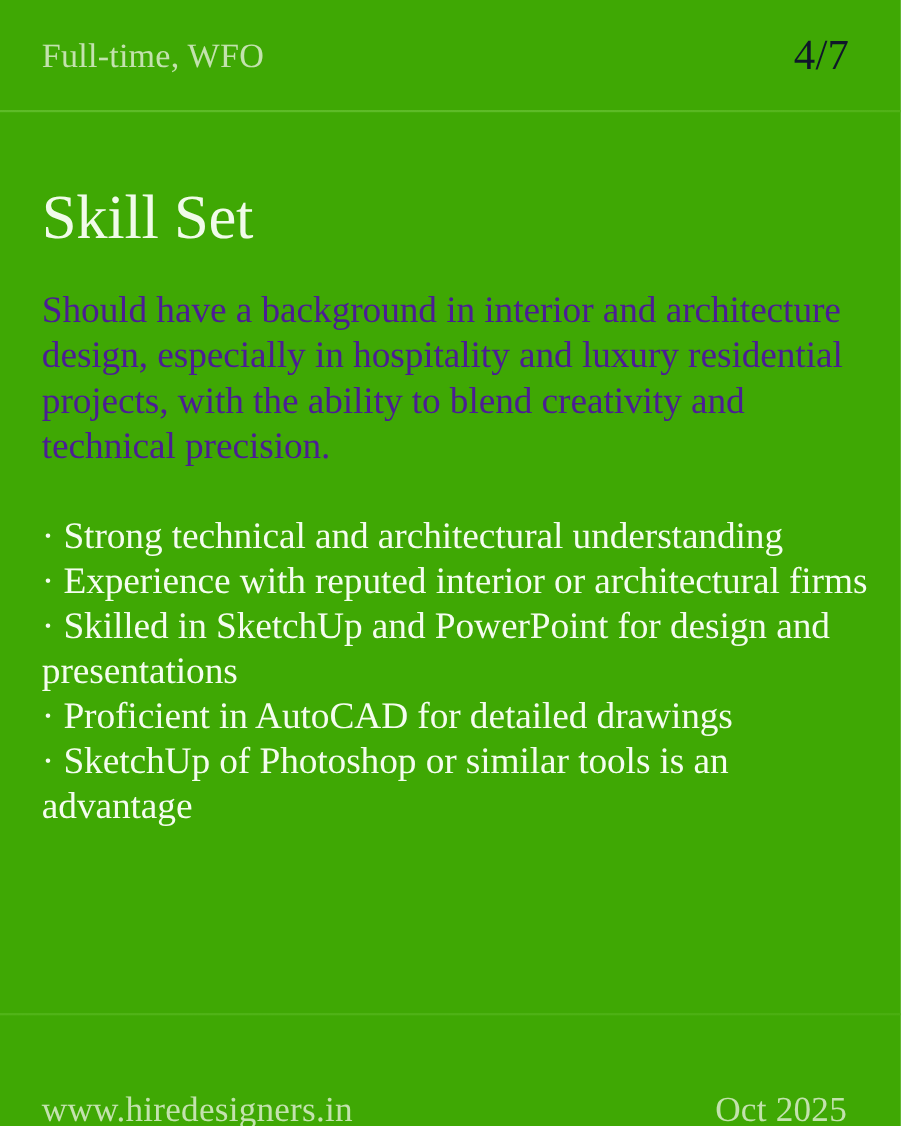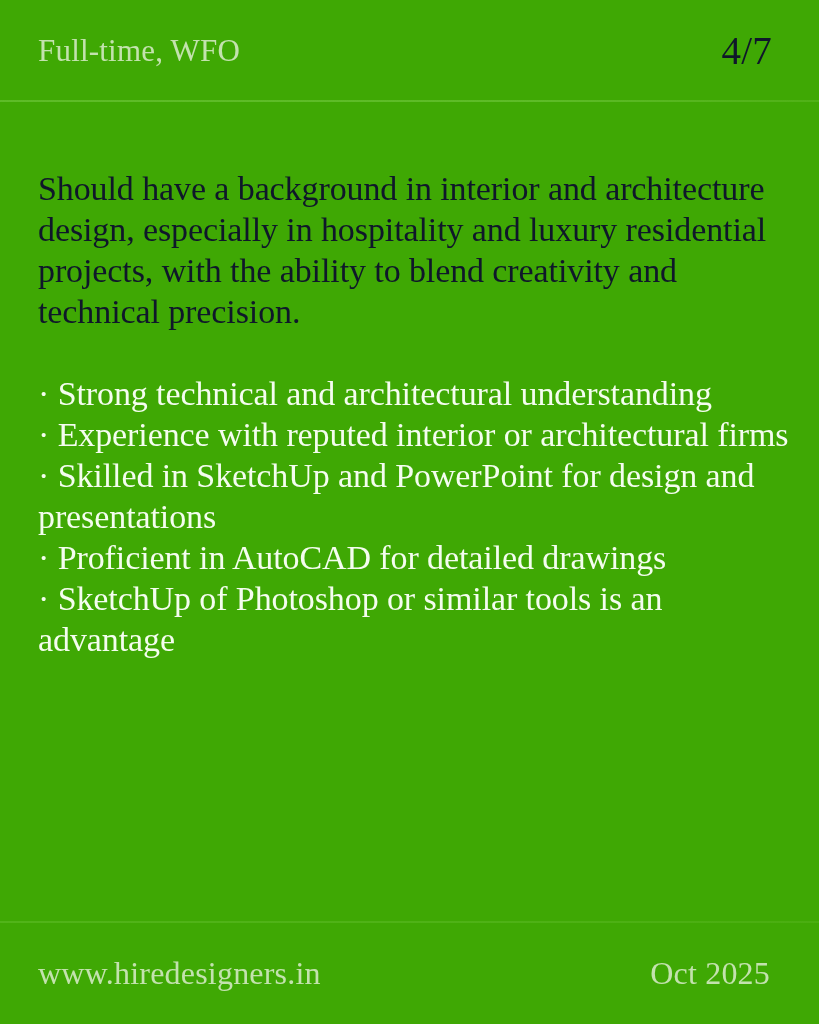--- a/index.html
+++ b/index.html
@@ -66,21 +66,21 @@
     font-size: 57px;
     line-height: 1.05;
     color: #f0fbe9;
     margin: 0 0 34px 0;
     letter-spacing: -0.3px;
     font-weight: 400;
   }
   .intro {
     font-size: 34px;
     line-height: 41px;
-    color: #0f172a;
+    color: #4c1d95;
     margin: 0;
     letter-spacing: -0.1px;
     max-width: 740px;
   }
   .bullet-list {
     list-style: none;
     margin: 41px 0 0 0;
     padding: 0;
   }
   .bullet-item {
@@ -108,21 +108,21 @@
   }
   .footer {
     position: absolute;
     left: 0;
     top: 921px;
     width: 819px;
     height: 103px;
     box-sizing: border-box;
     padding: 0 49px 0 38px;
     display: flex;
-    align-items: center;
+    align-items: flex-end;
     justify-content: space-between;
   }
   .footer-left {
     font-size: 32px;
     line-height: 1;
     color: #c3e2ae;
     letter-spacing: 0.2px;
     white-space: nowrap;
   }
   .footer-right {
@@ -139,20 +139,21 @@
 <div id="slide">
 
   <div class="header">
     <div class="header-left">Full-time, WFO</div>
     <div class="header-right">4/7</div>
   </div>
 
   <div class="divider-top"></div>
 
   <div class="content">
+    <h1 class="page-title">Skill Set</h1>
 
     <p class="intro">Should have a background in interior and architecture design, especially in hospitality and luxury residential projects, with the ability to blend creativity and technical precision.</p>
 
     <ul class="bullet-list">
       <li class="bullet-item">
         <span class="bullet-dot">·</span>
         <span>Strong technical and architectural understanding</span>
       </li>
       <li class="bullet-item">
         <span class="bullet-dot">·</span>

